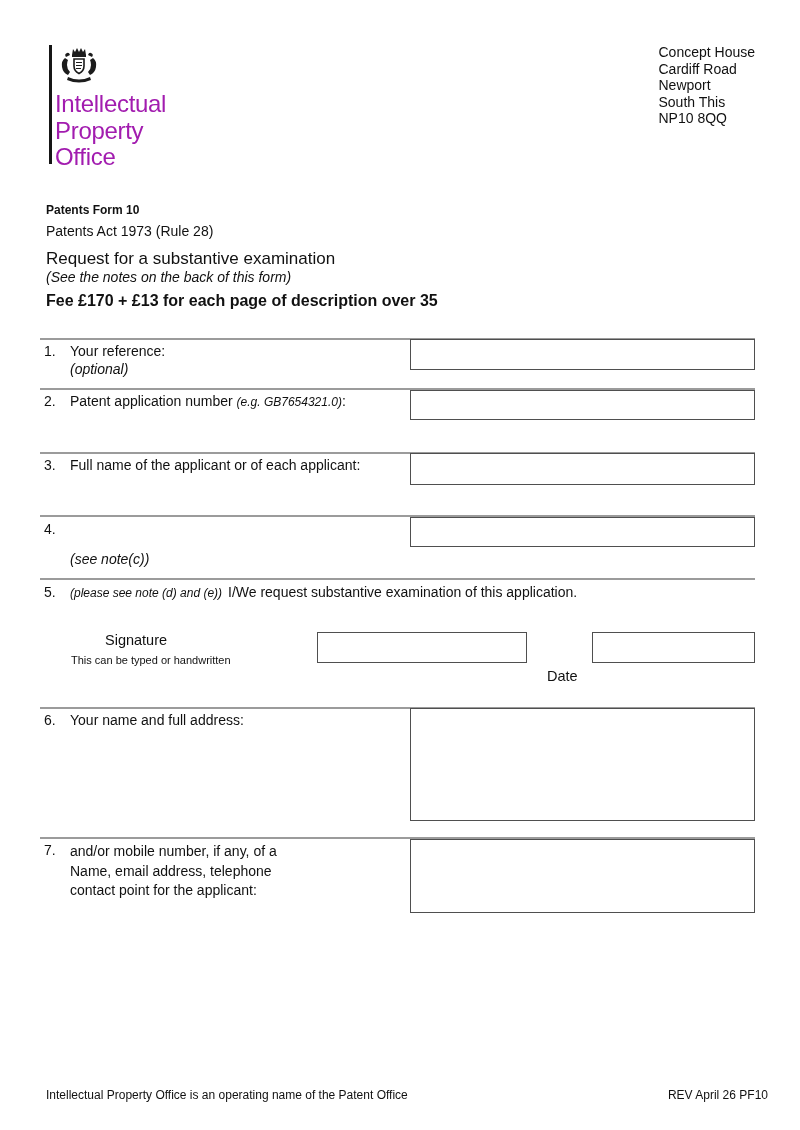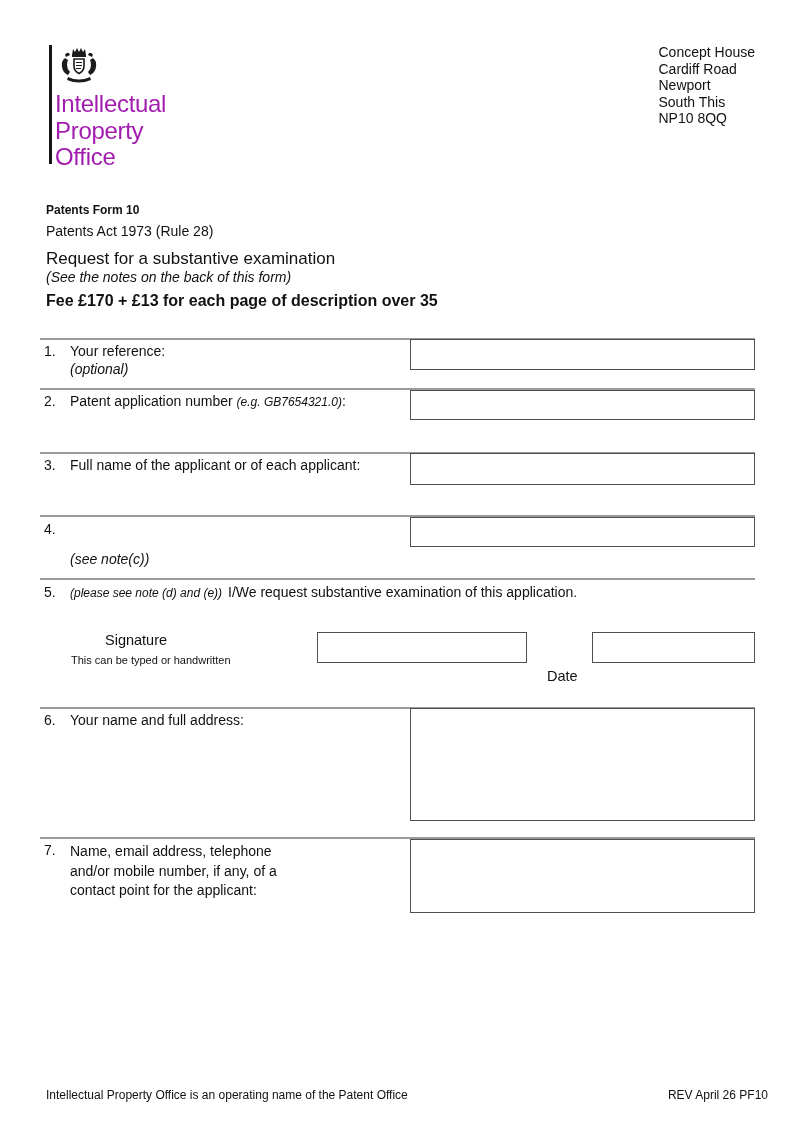--- a/index.html
+++ b/index.html
@@ -123,22 +123,22 @@
   <input class="box" style="left: 592px; top: 632px; width: 163px; height: 31px;" type="text" value="">
 
   <div class="divider" style="top:707px"></div>
   <span class="num" style="top:712px">6.</span>
   <span class="lbl" style="top:712px">Your name and full address:</span>
   <textarea class="box" style="left: 410px; top: 708px; width: 345px; height: 113px;"></textarea>
 
   <div class="divider" style="top:837px"></div>
   <span class="num" style="top:842px">7.</span>
   <span class="lbl" style="top:842px;line-height:19.5px">
+    <span style="display:block">and/or mobile number, if any, of a</span>
     <span style="display:block">Name, email address, telephone</span>
-    <span style="display:block">and/or mobile number, if any, of a</span>
     <span style="display:block">contact point for the applicant:</span>
   </span>
   <textarea class="box" style="left: 410px; top: 839px; width: 345px; height: 74px;"></textarea>
 
   <div class="footer-left">Intellectual Property Office is an operating name of the Patent Office</div>
   <div class="footer-right">REV April 26 PF10</div>
 
 </div>
 
 </body></html>

